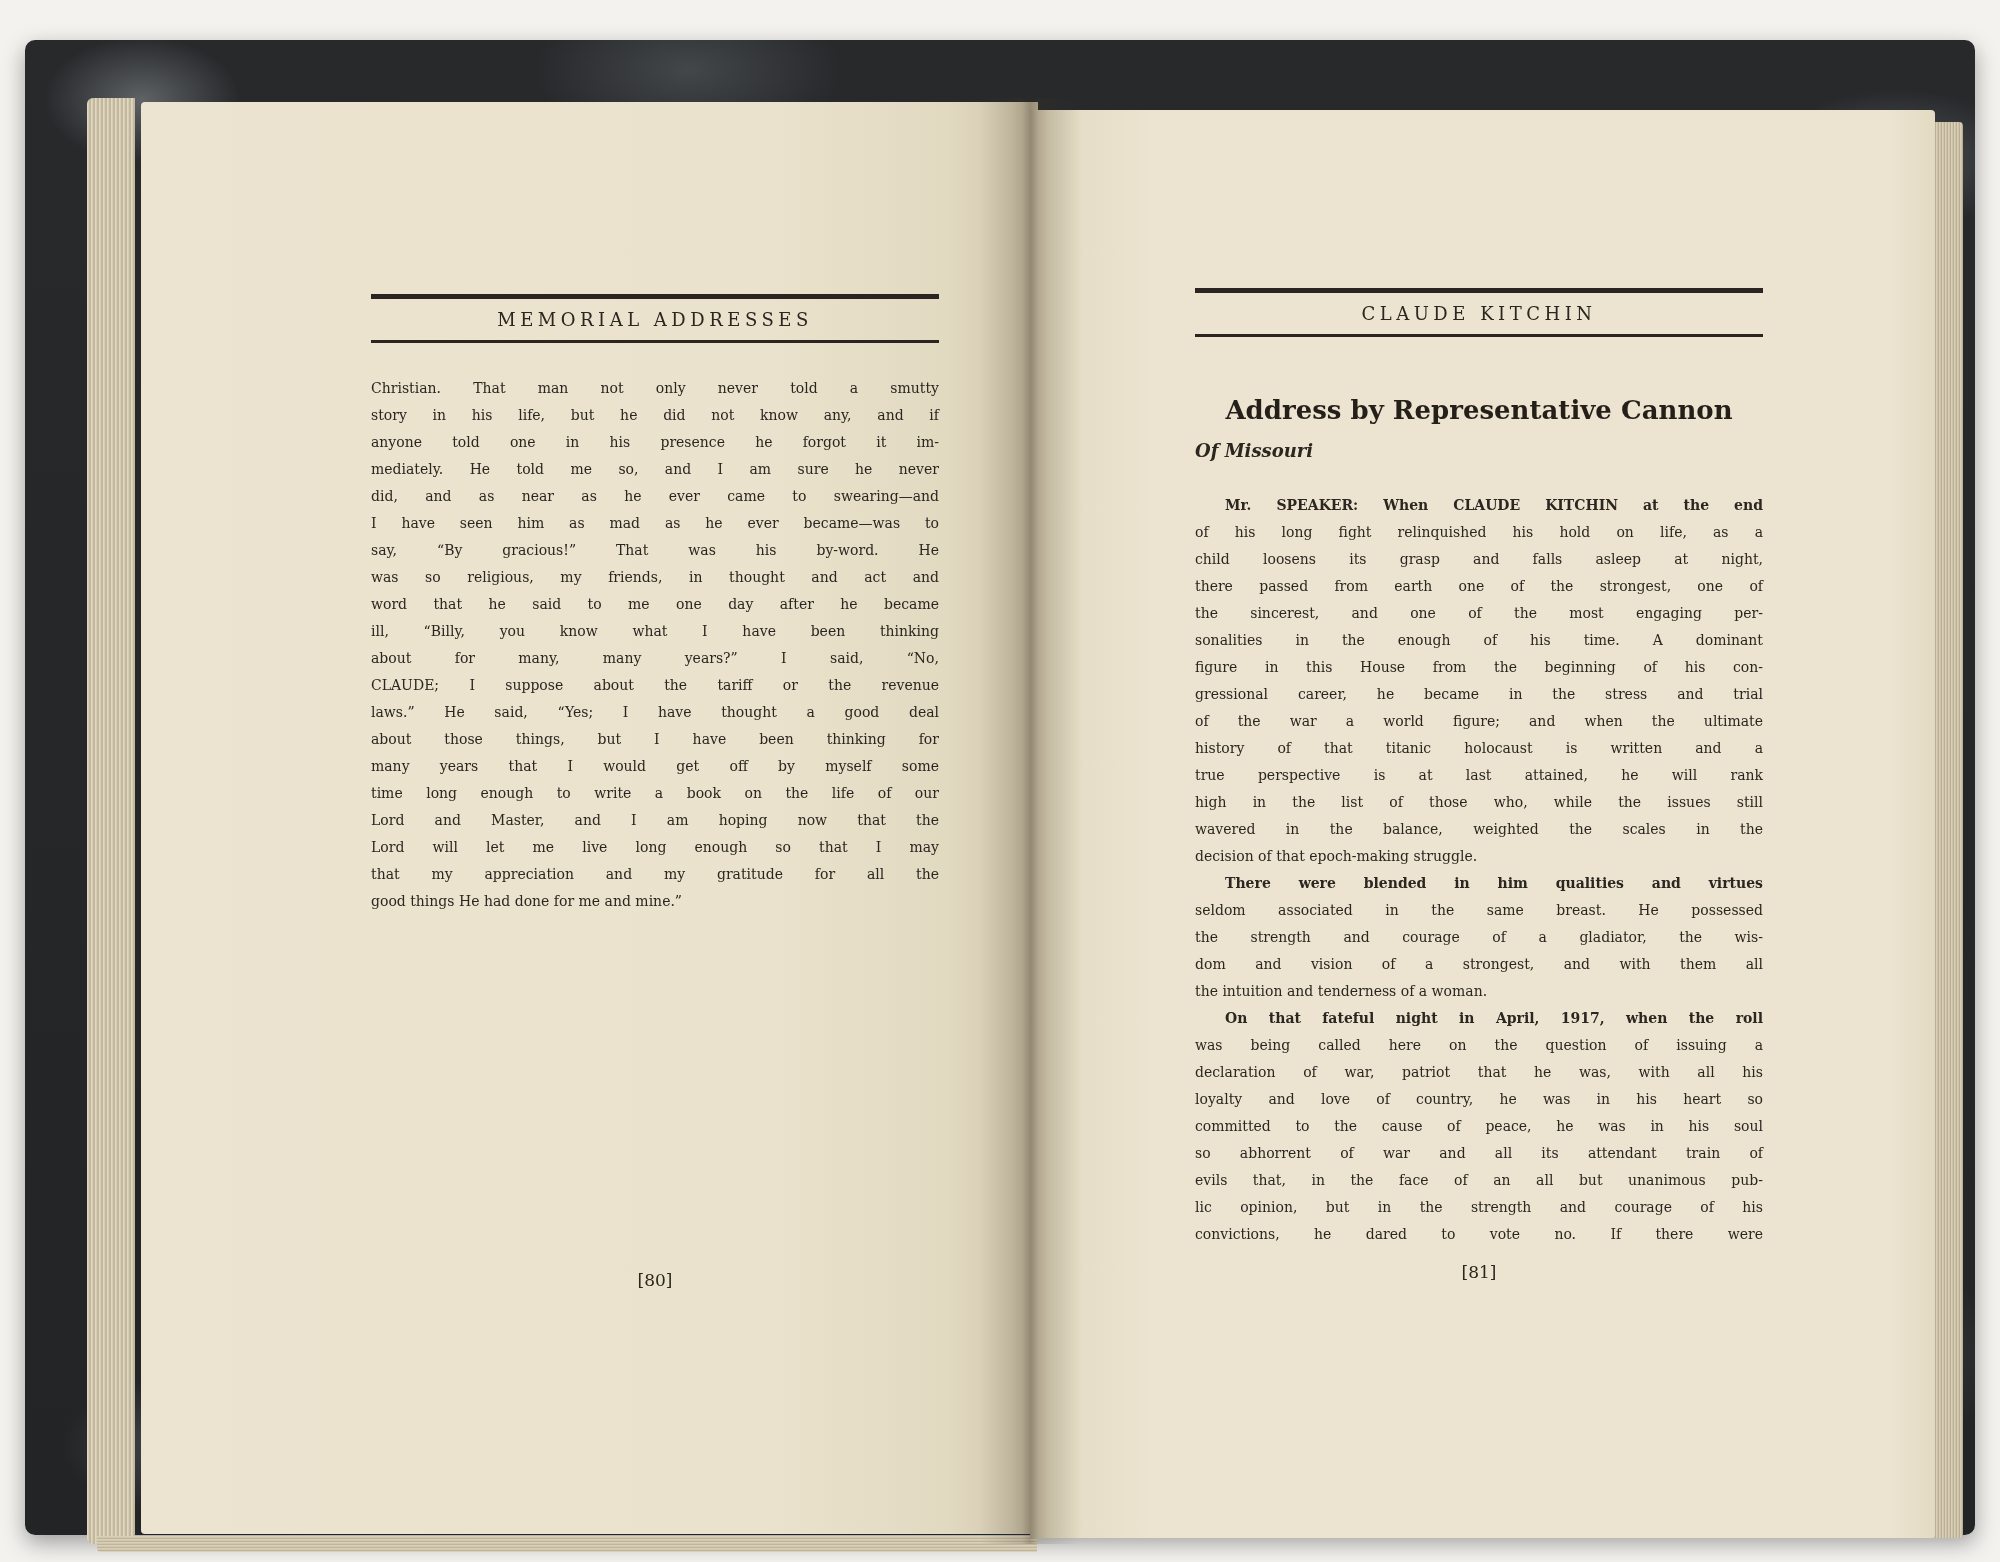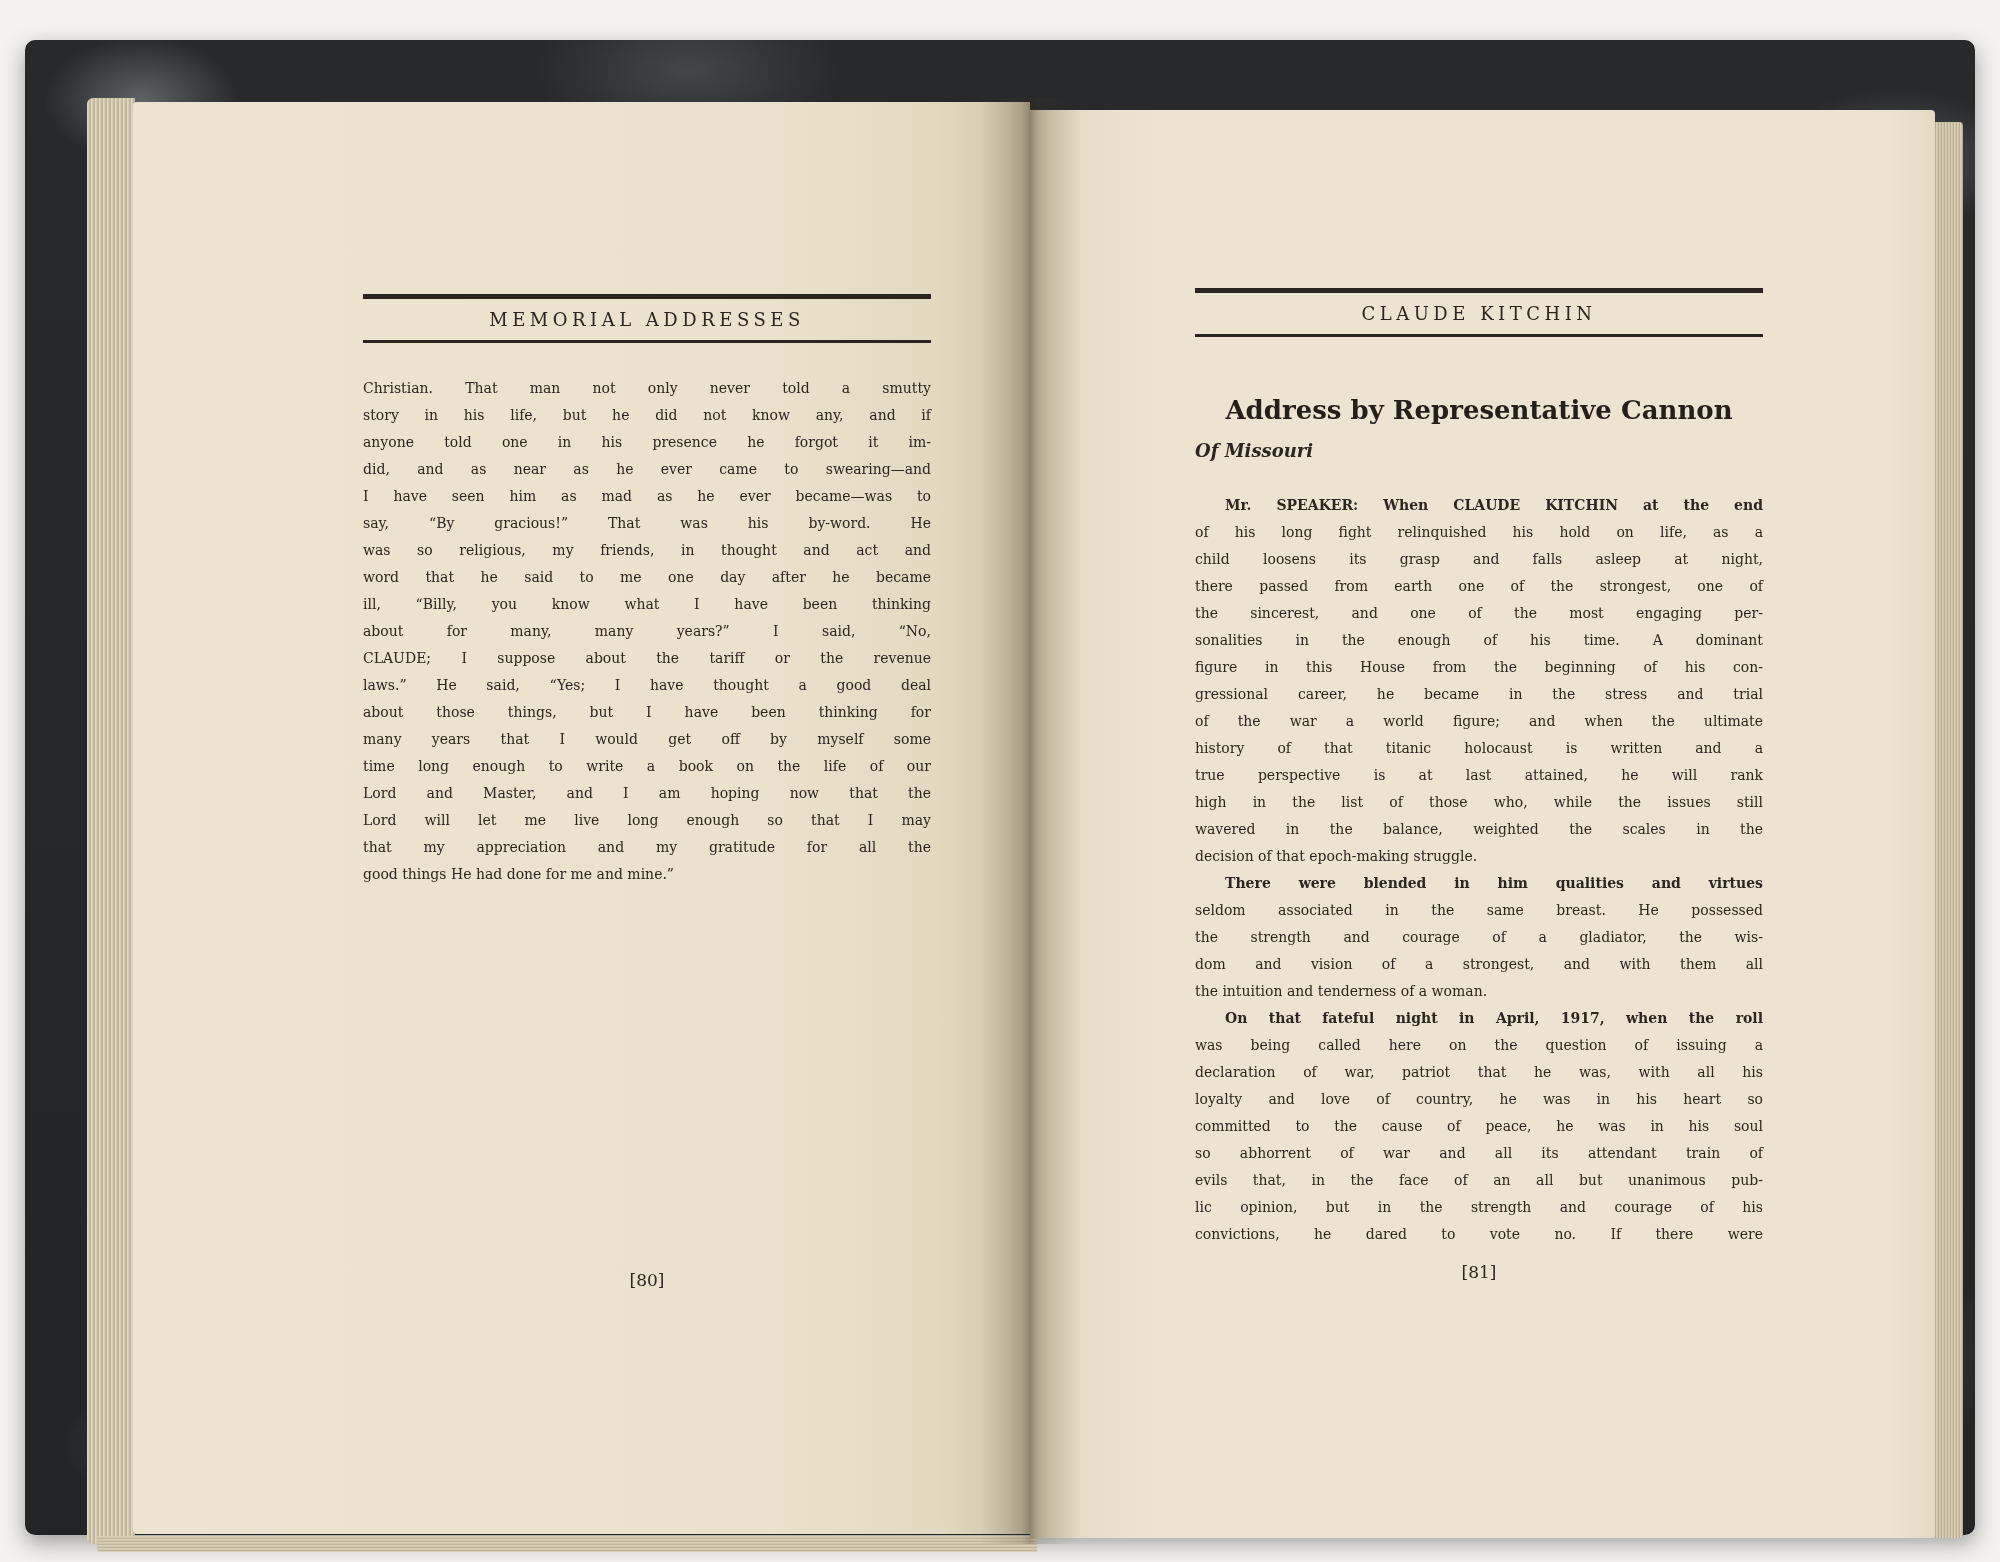--- a/index.html
+++ b/index.html
@@ -57,21 +57,21 @@
     background: repeating-linear-gradient(90deg,
       #ded5bd 0px, #c8bea4 2px, #ab9f85 3px);
   }
   .page {
     position: absolute;
     top: 62px;
     height: 1432px;
     color: #2b2620;
   }
   .page-left {
-    left: 108px;
+    left: 116px;
     width: 897px;
     border-radius: 4px 0 0 4px;
     background: linear-gradient(to right,
       #ece4d0 0%, #eae2cc 70%, #e2d9c1 90%, #d2c8af 97%, #b9ae95 100%);
     text-decoration: underline;
   }
   .page-right {
     left: 1005px;
     top: 70px;
     width: 905px;
@@ -160,20 +160,21 @@
         <div class="running-head">
           <div class="rule rule-thick"></div>
           <div class="head-text">MEMORIAL ADDRESSES</div>
           <div class="rule rule-thin"></div>
         </div>
         <div class="body-text">
             <div class="paragraph">
               <div class="line">Christian.  That man not only never told a smutty</div>
               <div class="line">story in his life, but he did not know any, and if</div>
               <div class="line">anyone told one in his presence he forgot it im-</div>
+              <div class="line">mediately.  He told me so, and I am sure he never</div>
               <div class="line">did, and as near as he ever came to swearing—and</div>
               <div class="line">I have seen him as mad as he ever became—was to</div>
               <div class="line">say, “By gracious!”  That was his by-word.  He</div>
               <div class="line">was so religious, my friends, in thought and act and</div>
               <div class="line">word that he said to me one day after he became</div>
               <div class="line">ill, “Billy, you know what I have been thinking</div>
               <div class="line">about for many, many years?”  I said, “No,</div>
               <div class="line">CLAUDE; I suppose about the tariff or the revenue</div>
               <div class="line">laws.”  He said, “Yes; I have thought a good deal</div>
               <div class="line">about those things, but I have been thinking for</div>

